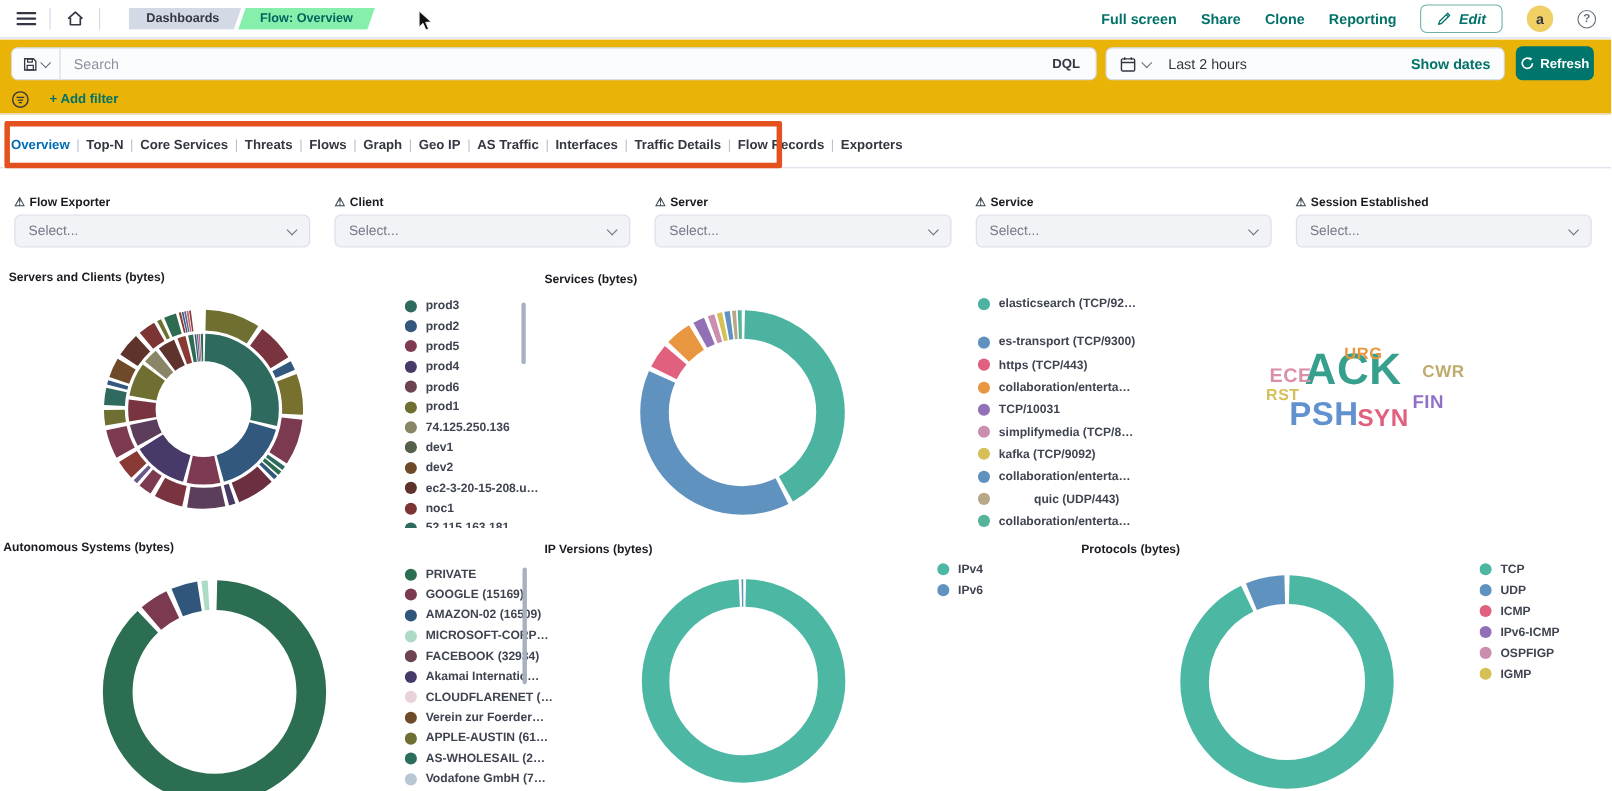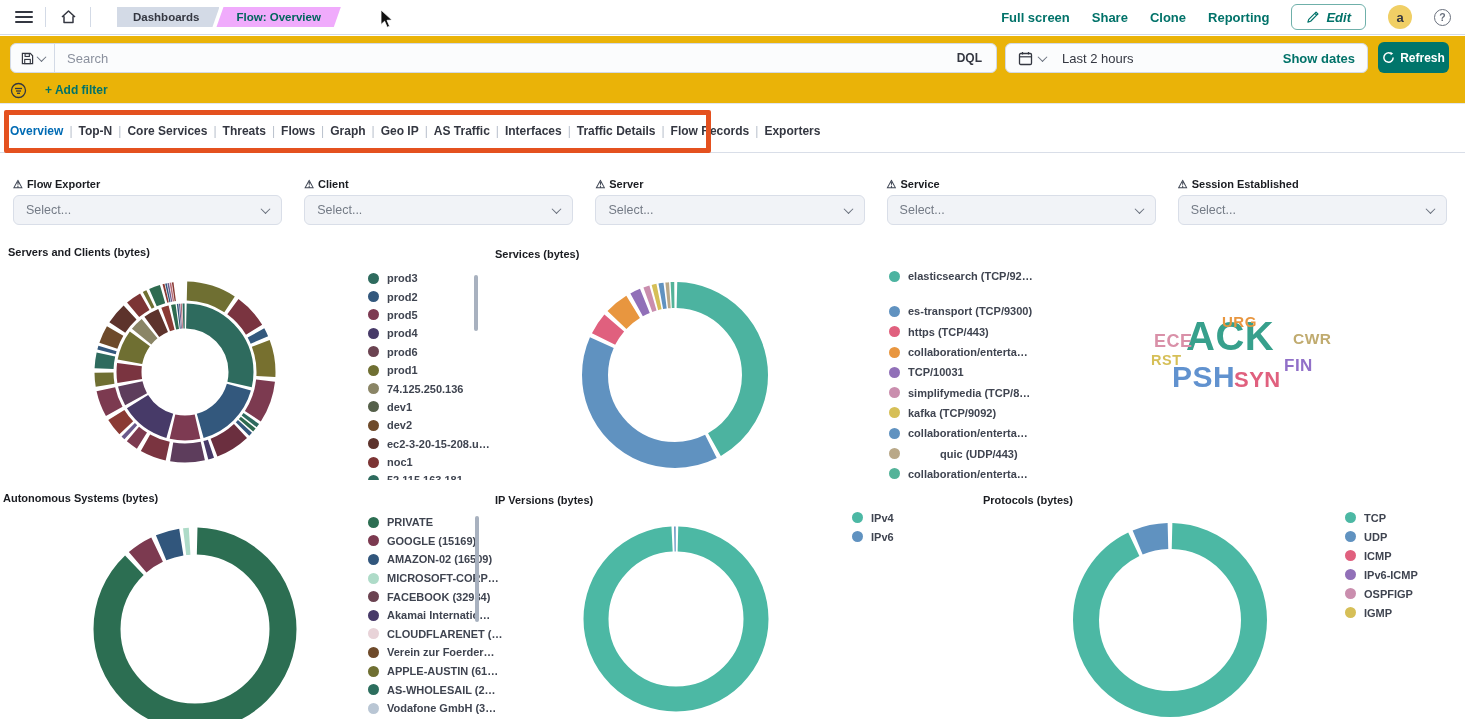--- a/index.html
+++ b/index.html
@@ -13,21 +13,21 @@
   .hamburger { width:18px; height:13px; margin-left:15px; display:flex; flex-direction:column;
     justify-content:space-between; cursor:pointer; }
   .hamburger span { display:block; height:2.4px; background:#343741; border-radius:1px; }
   .tb-divider { width:1px; height:20px; background:#d3dae6; margin:0 12px; }
   .home-btn { width:20px; height:20px; display:flex; align-items:center; justify-content:center; }
   .crumbs { display:flex; align-items:center; margin-left:14px; }
   .crumb { height:20px; padding:0 16px; font-size:11.5px; font-weight:700; display:flex;
     align-items:center; }
   .crumb.gray { background:#d3dae6; color:#343741;
     clip-path:polygon(0 0,100% 0,calc(100% - 7px) 100%,0 100%); padding-right:20px; }
-  .crumb.teal { background:#f0abfc; color:#01655d; margin-left:-3px;
+  .crumb.teal { background:#86efac; color:#01655d; margin-left:-3px;
     clip-path:polygon(7px 0,100% 0,calc(100% - 7px) 100%,0 100%); padding:0 20px; }
   .tb-right { margin-left:auto; display:flex; align-items:center; gap:22px; padding-right:14px; }
   .tb-link { font-size:13px; font-weight:600; color:#017269; cursor:pointer; }
   .edit-btn { height:26px; padding:0 14px; border:1px solid #6fb0aa; border-radius:6px;
     background:#fff; color:#017269; font-size:13px; font-weight:700; display:flex;
     align-items:center; gap:7px; cursor:pointer;font-style:italic; }
   .avatar { width:24px; height:24px; border-radius:50%; background:#f0cf65; color:#343741;
     font-size:13px; font-weight:600; display:flex; align-items:center; justify-content:center; }
   .help-circ { width:17px; height:17px; border-radius:50%; border:1.4px solid #69707d;
     color:#69707d; font-size:10.5px; font-weight:700; display:flex; align-items:center;
@@ -447,21 +447,21 @@
       <div class="legend-item" style="height: 18.6px;">
         <span class="dot" style="background: rgb(111, 111, 50);"></span>
         <span class="lbl">APPLE-AUSTIN (61…</span>
       </div>
       <div class="legend-item" style="height: 18.6px;">
         <span class="dot" style="background: rgb(44, 110, 94);"></span>
         <span class="lbl">AS-WHOLESAIL (2…</span>
       </div>
       <div class="legend-item" style="height: 18.6px;">
         <span class="dot" style="background: rgb(185, 198, 212);"></span>
-        <span class="lbl">Vodafone GmbH (3…</span>
+        <span class="lbl">Vodafone GmbH (7…</span>
       </div>
     </div>
   <div class="scrollthumb" style="left:475px;top:516px;height:106px"></div>
 
   <div class="ptitle" style="left:495px;top:494px">IP Versions (bytes)</div>
   <div class="donut" style="left:576px;top:519px"><svg width="200" height="200" viewBox="0 0 200 200">
         <circle cx="100" cy="100" r="80" fill="none" stroke="#4cb8a4" stroke-width="25" pathLength="100" stroke-dasharray="98.8 1.2000000000000028" stroke-dashoffset="-0.4" transform="rotate(-90 100 100)"></circle>
         <circle cx="100" cy="100" r="80" fill="none" stroke="#6092c0" stroke-width="25" pathLength="100" stroke-dasharray="0.28 99.72" stroke-dashoffset="-99.66" transform="rotate(-90 100 100)"></circle>
       </svg></div>
   <div class="legend" style="left:852px;top:508px">

